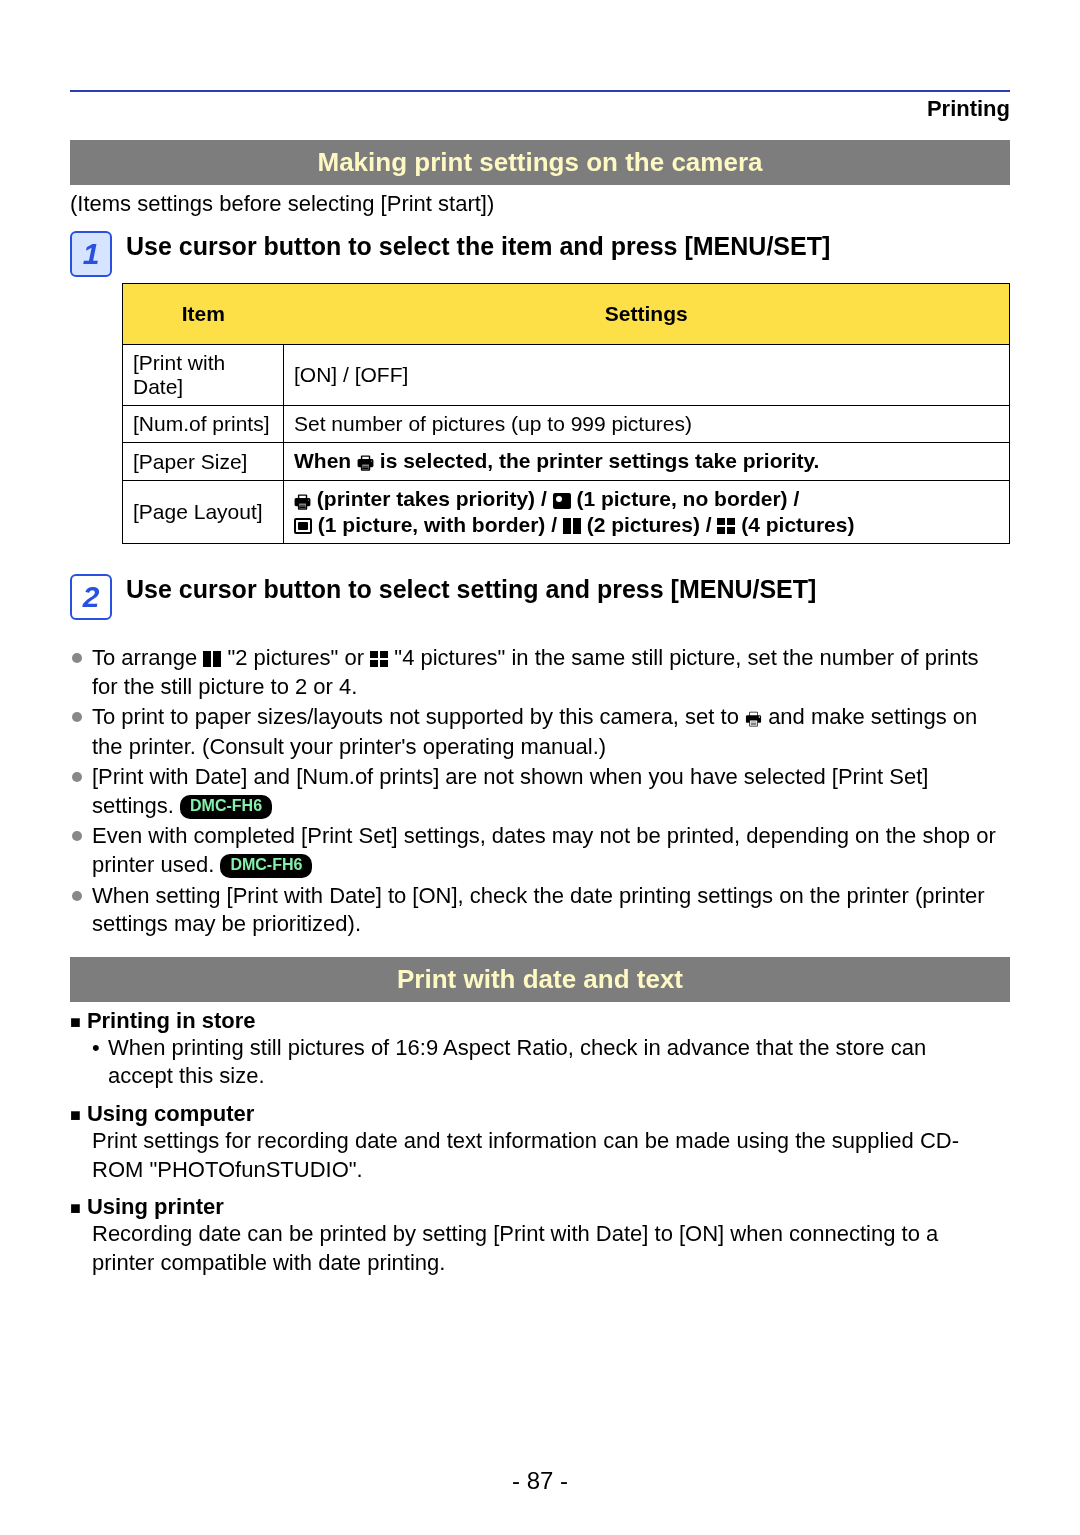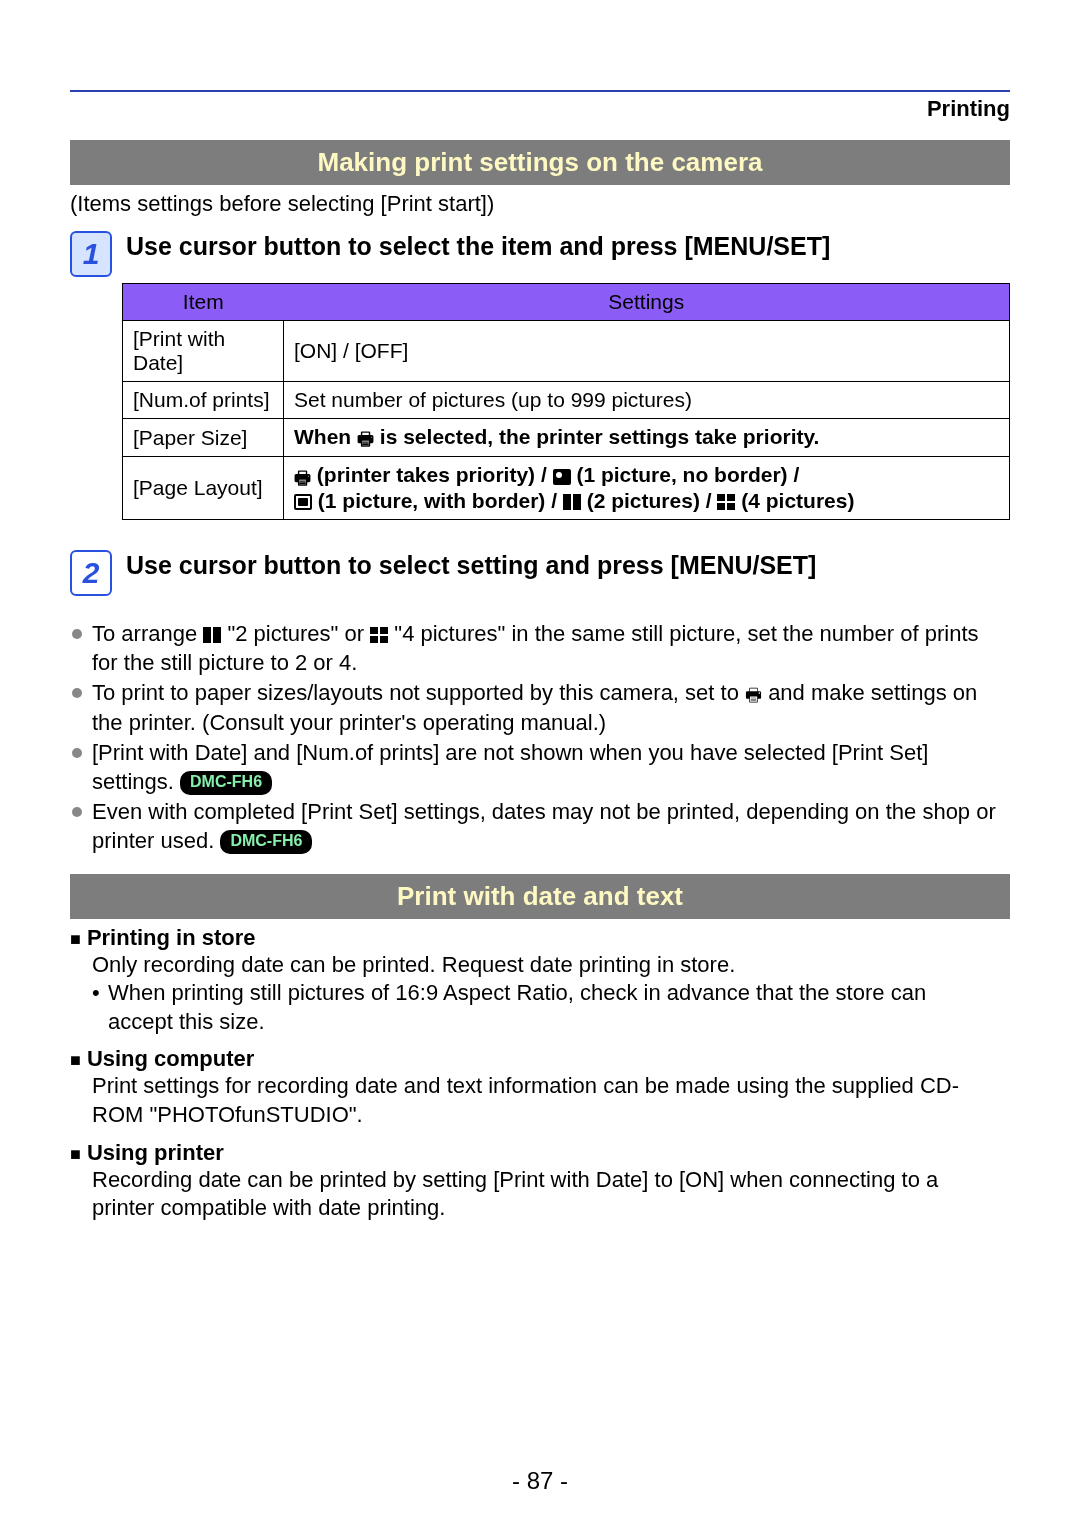--- a/index.html
+++ b/index.html
@@ -84,24 +84,24 @@
     text-align: left;
     vertical-align: middle;
   }
   table.settings th:first-child, table.settings td:first-child {
     border-left: 1px solid #000;
   }
   table.settings th:last-child, table.settings td:last-child {
     border-right: 1px solid #000;
   }
   table.settings th {
-    background: #8b5cf6;
-    font-weight: normal;
+    background: #fde047;
+    font-weight: bold;
     text-align: center;
-    padding: 6px 6px;
+    padding: 18px 6px;
   }
   table.settings td {
     padding: 6px 10px;
   }
   table.settings td.itemcol {
     width: 140px;
     border-right: 1px solid #000;
   }
   .bold { font-weight: bold; }
   .icon {
@@ -310,27 +310,27 @@
     </li>
     <li>
       <span>To print to paper sizes/layouts not supported by this camera, set to </span><span class="icon printer"></span><span> and make settings on the printer. (Consult your printer's operating manual.)</span>
     </li>
     <li>
       <span>[Print with Date] and [Num.of prints] are not shown when you have selected [Print Set] settings. </span><span class="badge">DMC-FH6</span>
     </li>
     <li>
       <span>Even with completed [Print Set] settings, dates may not be printed, depending on the shop or printer used. </span><span class="badge">DMC-FH6</span>
     </li>
+    <li>When setting [Print with Date] to [ON], check the date printing settings on the printer (printer settings may be prioritized).</li>
   </ul>
 
   <div class="section-bar">Print with date and text</div>
 
   <div class="subblock">
     <div class="subhead">Printing in store</div>
-    <div class="subtext">Only recording date can be printed. Request date printing in store.</div>
     <ul class="dash">
       <li>When printing still pictures of 16:9 Aspect Ratio, check in advance that the store can accept this size.</li>
     </ul>
   </div>
 
   <div class="subblock">
     <div class="subhead">Using computer</div>
     <div class="subtext">Print settings for recording date and text information can be made using the supplied CD-ROM "PHOTOfunSTUDIO".</div>
   </div>
 

